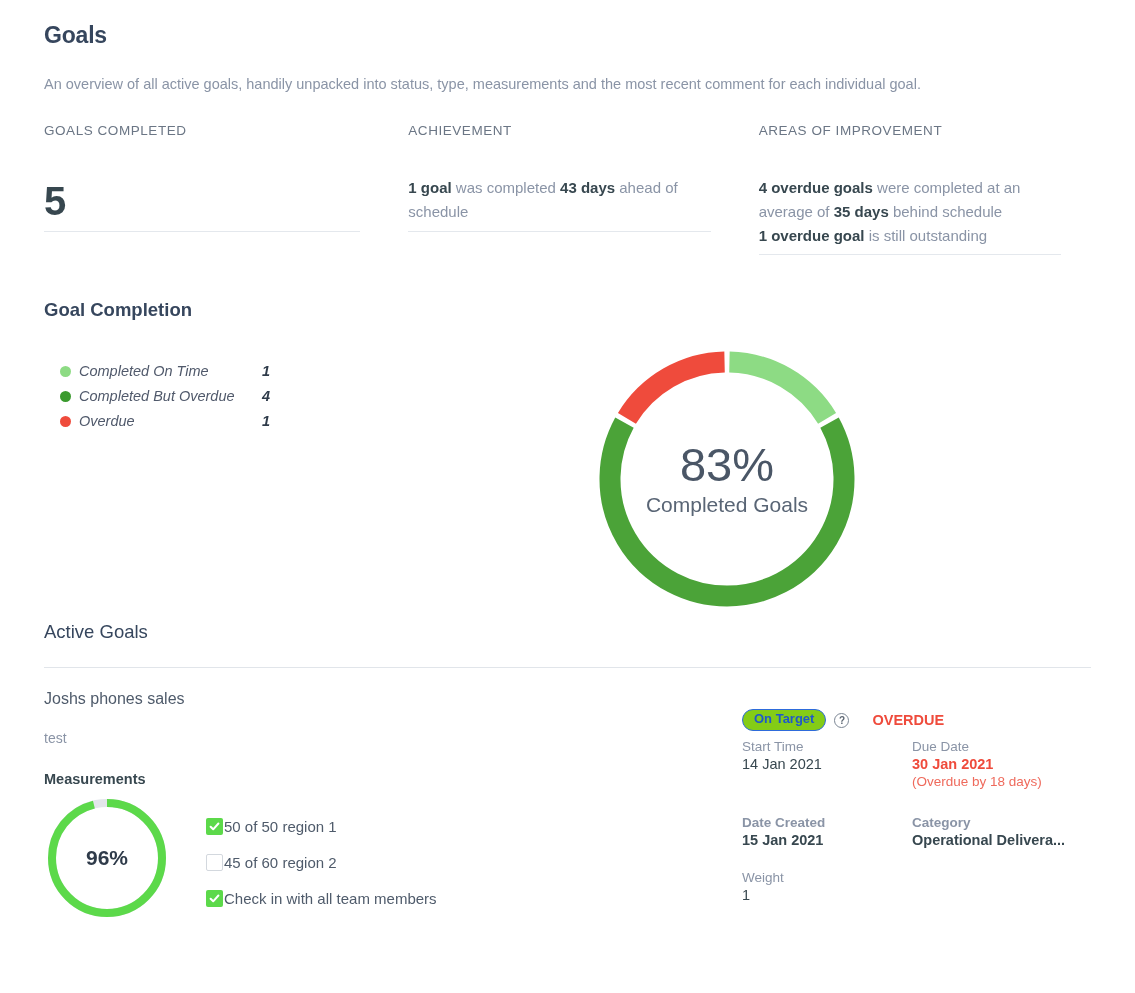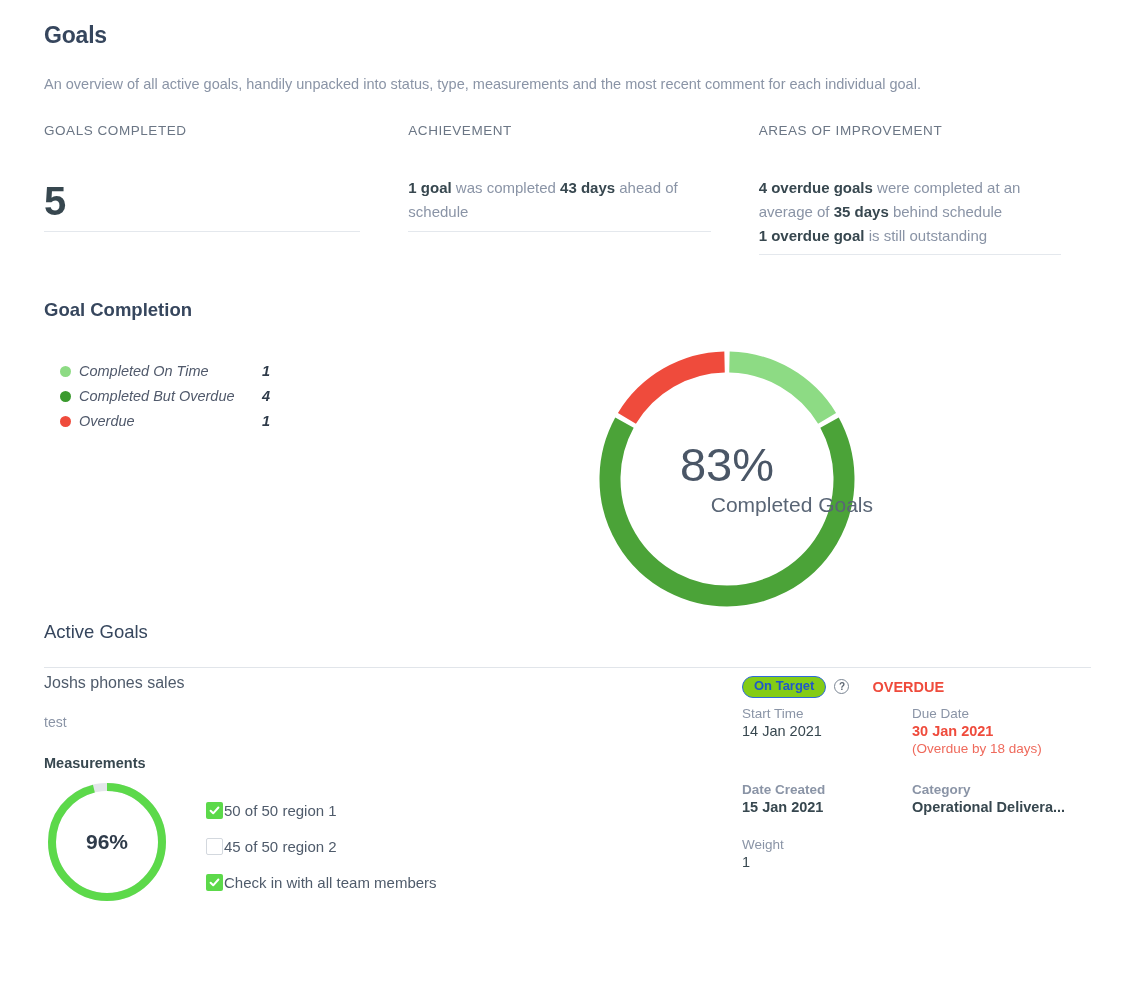--- a/index.html
+++ b/index.html
@@ -120,39 +120,39 @@
   }
   .donut-pct {
     font-size: 47px;
     color: #4a5666;
     line-height: 1.05;
   }
   .donut-cap {
     font-size: 21px;
     color: #596575;
     margin-top: 4px;
-    text-align: right;
   }
 
   
   .active-title {
     font-size: 18.5px;
     font-weight: normal;
     color: #36465d;
     margin: 0;
   }
   .rule {
     border: 0;
     border-top: 1px solid #e1e5ea;
     margin: 24px 0 0 0;
   }
 
   .goal {
     display: flex;
-    margin-top: 6px;
+    margin-top: 22px;
+    align-items: center;
   }
   .goal-left { width: 700px; }
   .goal-name {
     font-size: 16px;
     color: #4f5b6b;
     margin: 0;
   }
   .goal-desc {
     font-size: 14px;
     color: #8a94a6;
@@ -371,21 +371,21 @@
             <span class="cbox on">
               <svg width="13" height="13" viewBox="0 0 13 13">
                   <path d="M2.6 6.7 L5.2 9.3 L10.4 3.5" fill="none" stroke="#ffffff" stroke-width="2" stroke-linecap="round" stroke-linejoin="round"></path>
                 </svg>
             </span>
             <span>50 of 50 region 1</span>
           </div>
 
           <div class="measure-row">
             <span class="cbox off"></span>
-            <span>45 of 50 region 2</span>
+            <span>45 of 60 region 2</span>
           </div>
 
           <div class="measure-row">
             <span class="cbox on">
               <svg width="13" height="13" viewBox="0 0 13 13">
                   <path d="M2.6 6.7 L5.2 9.3 L10.4 3.5" fill="none" stroke="#ffffff" stroke-width="2" stroke-linecap="round" stroke-linejoin="round"></path>
                 </svg>
             </span>
             <span>Check in with all team members</span>
           </div>

